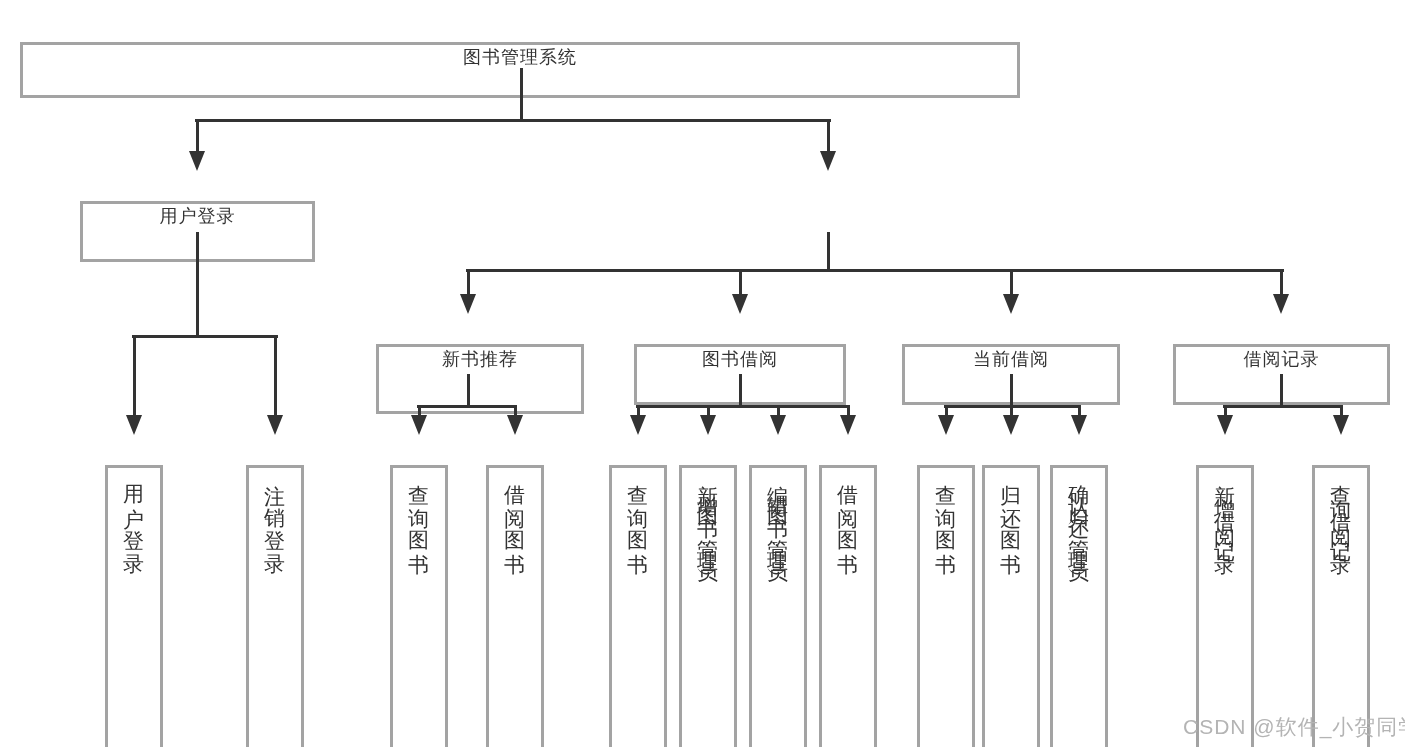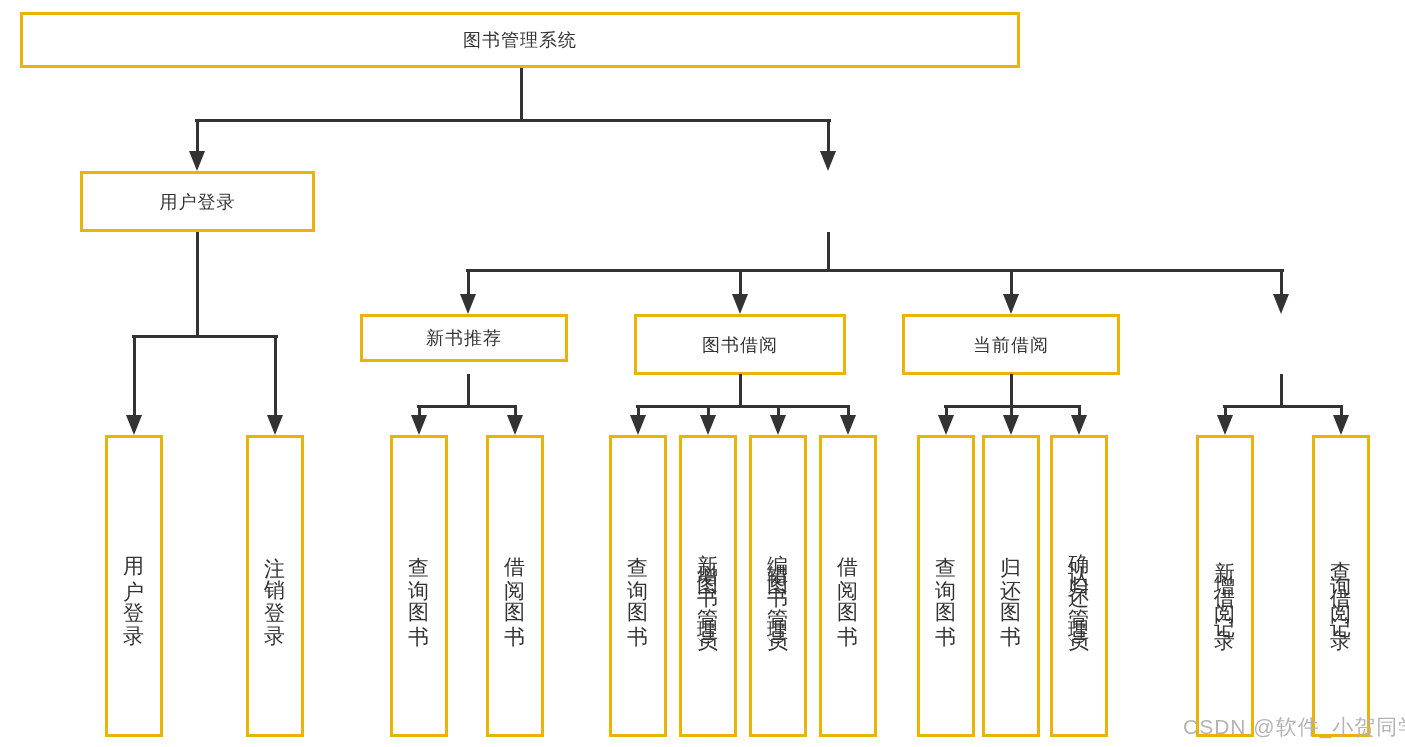--- a/index.html
+++ b/index.html
@@ -12,25 +12,25 @@
     width: 1405px;
     height: 747px;
     background: #ffffff;
     font-family: "Liberation Sans", sans-serif;
     overflow: hidden;
   }
   .box {
     position: absolute;
     box-sizing: border-box;
     background: #ffffff;
-    border: 3px solid #eab308;
+    border: 3px solid #a3a3a3;
     display: flex;
-    align-items: center;
     justify-content: center;
     color: #333333;
+    margin-top: 30px;
   }
   .hbox {
     font-size: 18px;
     letter-spacing: 1px;
   }
   .vtext {
     writing-mode: vertical-rl;
     font-size: 21px;
     line-height: 1;
     letter-spacing: 12px;
@@ -98,28 +98,31 @@
   <div class="hline" style="left:466px;top:269px;width:818px"></div>
   <div class="vline" style="left:467px;top:269px;height:27px"></div>
   <div class="arrow" style="left:460px;top:294px"></div>
   <div class="vline" style="left:739px;top:269px;height:27px"></div>
   <div class="arrow" style="left:732px;top:294px"></div>
   <div class="vline" style="left:1010px;top:269px;height:27px"></div>
   <div class="arrow" style="left:1003px;top:294px"></div>
   <div class="vline" style="left:1280px;top:269px;height:27px"></div>
   <div class="arrow" style="left:1273px;top:294px"></div>
 
-  <div class="box hbox" style="left:360px;top:314px;width:208px;height:48px">
+  <div class="box hbox" style="left:376px;top:314px;width:208px;height:70px">
     <span>新书推荐</span>
   </div>
   <div class="box hbox" style="left:634px;top:314px;width:212px;height:61px">
     <span>图书借阅</span>
   </div>
   <div class="box hbox" style="left:902px;top:314px;width:218px;height:61px">
     <span>当前借阅</span>
+  </div>
+  <div class="box hbox" style="left:1173px;top:314px;width:217px;height:61px">
+    <span>借阅记录</span>
   </div>
 
   <div class="vline" style="left:467px;top:374px;height:33px"></div>
   <div class="vline" style="left:739px;top:374px;height:33px"></div>
   <div class="vline" style="left:1010px;top:374px;height:33px"></div>
   <div class="vline" style="left:1280px;top:374px;height:33px"></div>
 
   <div class="hline" style="left:417px;top:405px;width:100px"></div>
   <div class="hline" style="left:636px;top:405px;width:214px"></div>
   <div class="hline" style="left:944px;top:405px;width:137px"></div>

